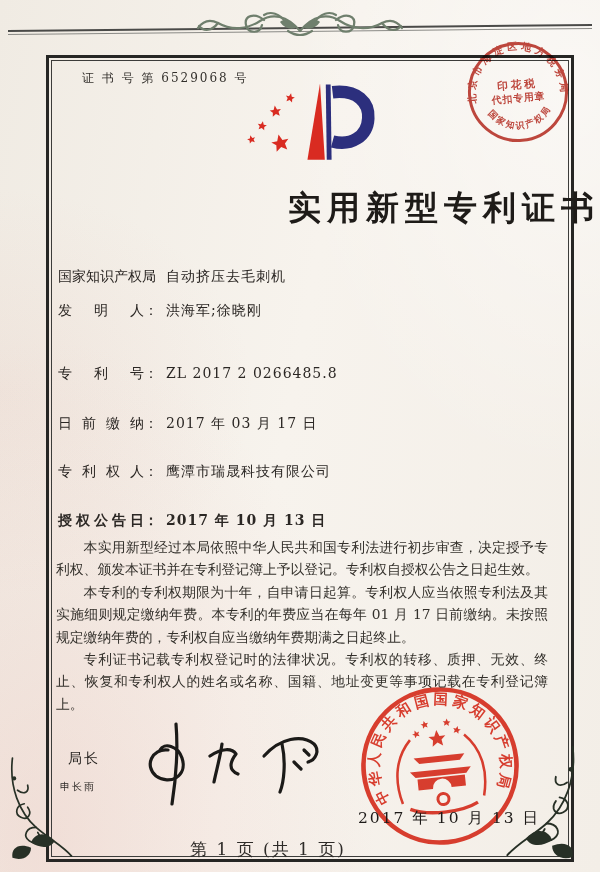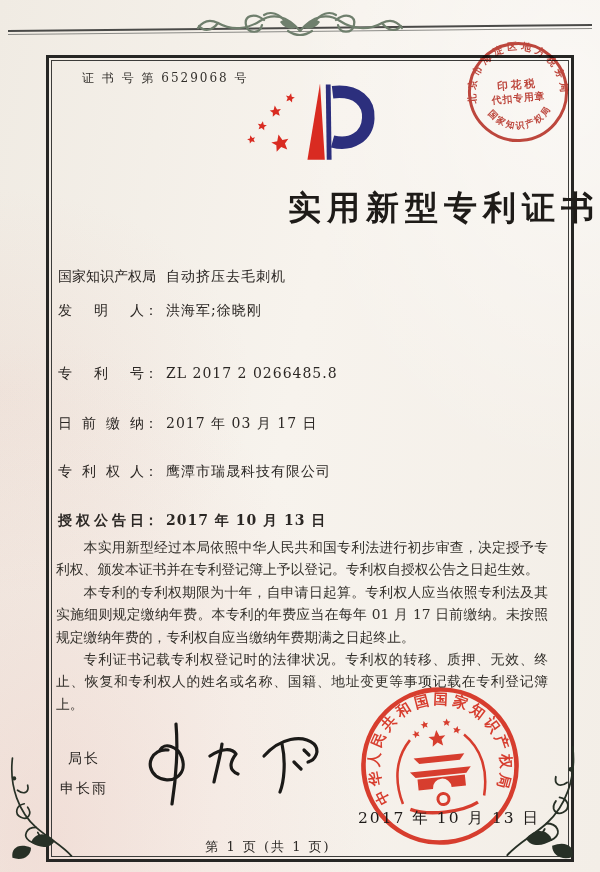--- a/index.html
+++ b/index.html
@@ -23,29 +23,29 @@
   .cert-no{left:82px;top:70px;font-size:12px;letter-spacing:2px;color:#33302c;}
   .title{left:0;top:186px;width:600px;text-align:right;font-size:33px;font-weight:700;letter-spacing:6px;color:#1e1b18;}
   .field{left:58px;width:500px;font-size:14px;color:#2b2724;white-space:nowrap;}
   .flabel{display:inline-block;width:86px;text-align:justify;text-align-last:justify;}
   .fcolon{display:inline-block;margin:0 8px 0 0;}
   .fvalue{letter-spacing:1px;margin-top:20px;}
   .f0{top:268px;} .f1{top:302px;} .f2{top:365px;} .f3{top:415px;} .f4{top:463px;} .f5{top:512px;font-weight:bold;}
   .body-text{left:56px;top:536px;width:492px;font-size:13.8px;line-height:22.4px;text-align:justify;color:#33302b;}
   .body-text p{margin:0;text-indent:2em;}
   .sig-title{left:68px;top:750px;font-size:14px;letter-spacing:2px;}
-  .sig-name{left:60px;top:780px;font-size:14px;letter-spacing:2px;}
+  .sig-name{left:60px;top:780px;font-size:10px;letter-spacing:2px;}
   .signature-svg{left:130px;top:720px;}
   .tax-seal{left:462px;top:36px;transform:rotate(-5deg);mix-blend-mode:multiply;opacity:.9;}
   .logo-svg{left:236px;top:80px;}
   .big-seal{left:355px;top:681px;transform:rotate(-6deg);mix-blend-mode:multiply;opacity:.95;}
   .seal-date{left:358px;top:808px;font-size:15.5px;letter-spacing:2px;color:#1d1a18;z-index:9;}
   .corner-br{left:498px;top:738px;}
   .corner-bl{left:4px;top:752px;transform:scaleX(-1);}
-  .footer{left:0;top:838px;width:536px;text-align:center;font-size:13px;letter-spacing:2px;color:#2e2b28;}
+  .footer{left:0;top:838px;width:536px;text-align:center;font-size:17px;letter-spacing:2px;color:#2e2b28;}
 </style>
 </head>
 <body>
 
 <div id="stage">
 
   <div class="abs top-line1"></div>
   <div class="abs top-line2"></div>
   <svg class="abs" style="left:185px;top:1px" width="230" height="48" viewBox="0 0 230 48">
     <g stroke="#6f7f6d" fill="none" stroke-width="2.2" stroke-linecap="round">

